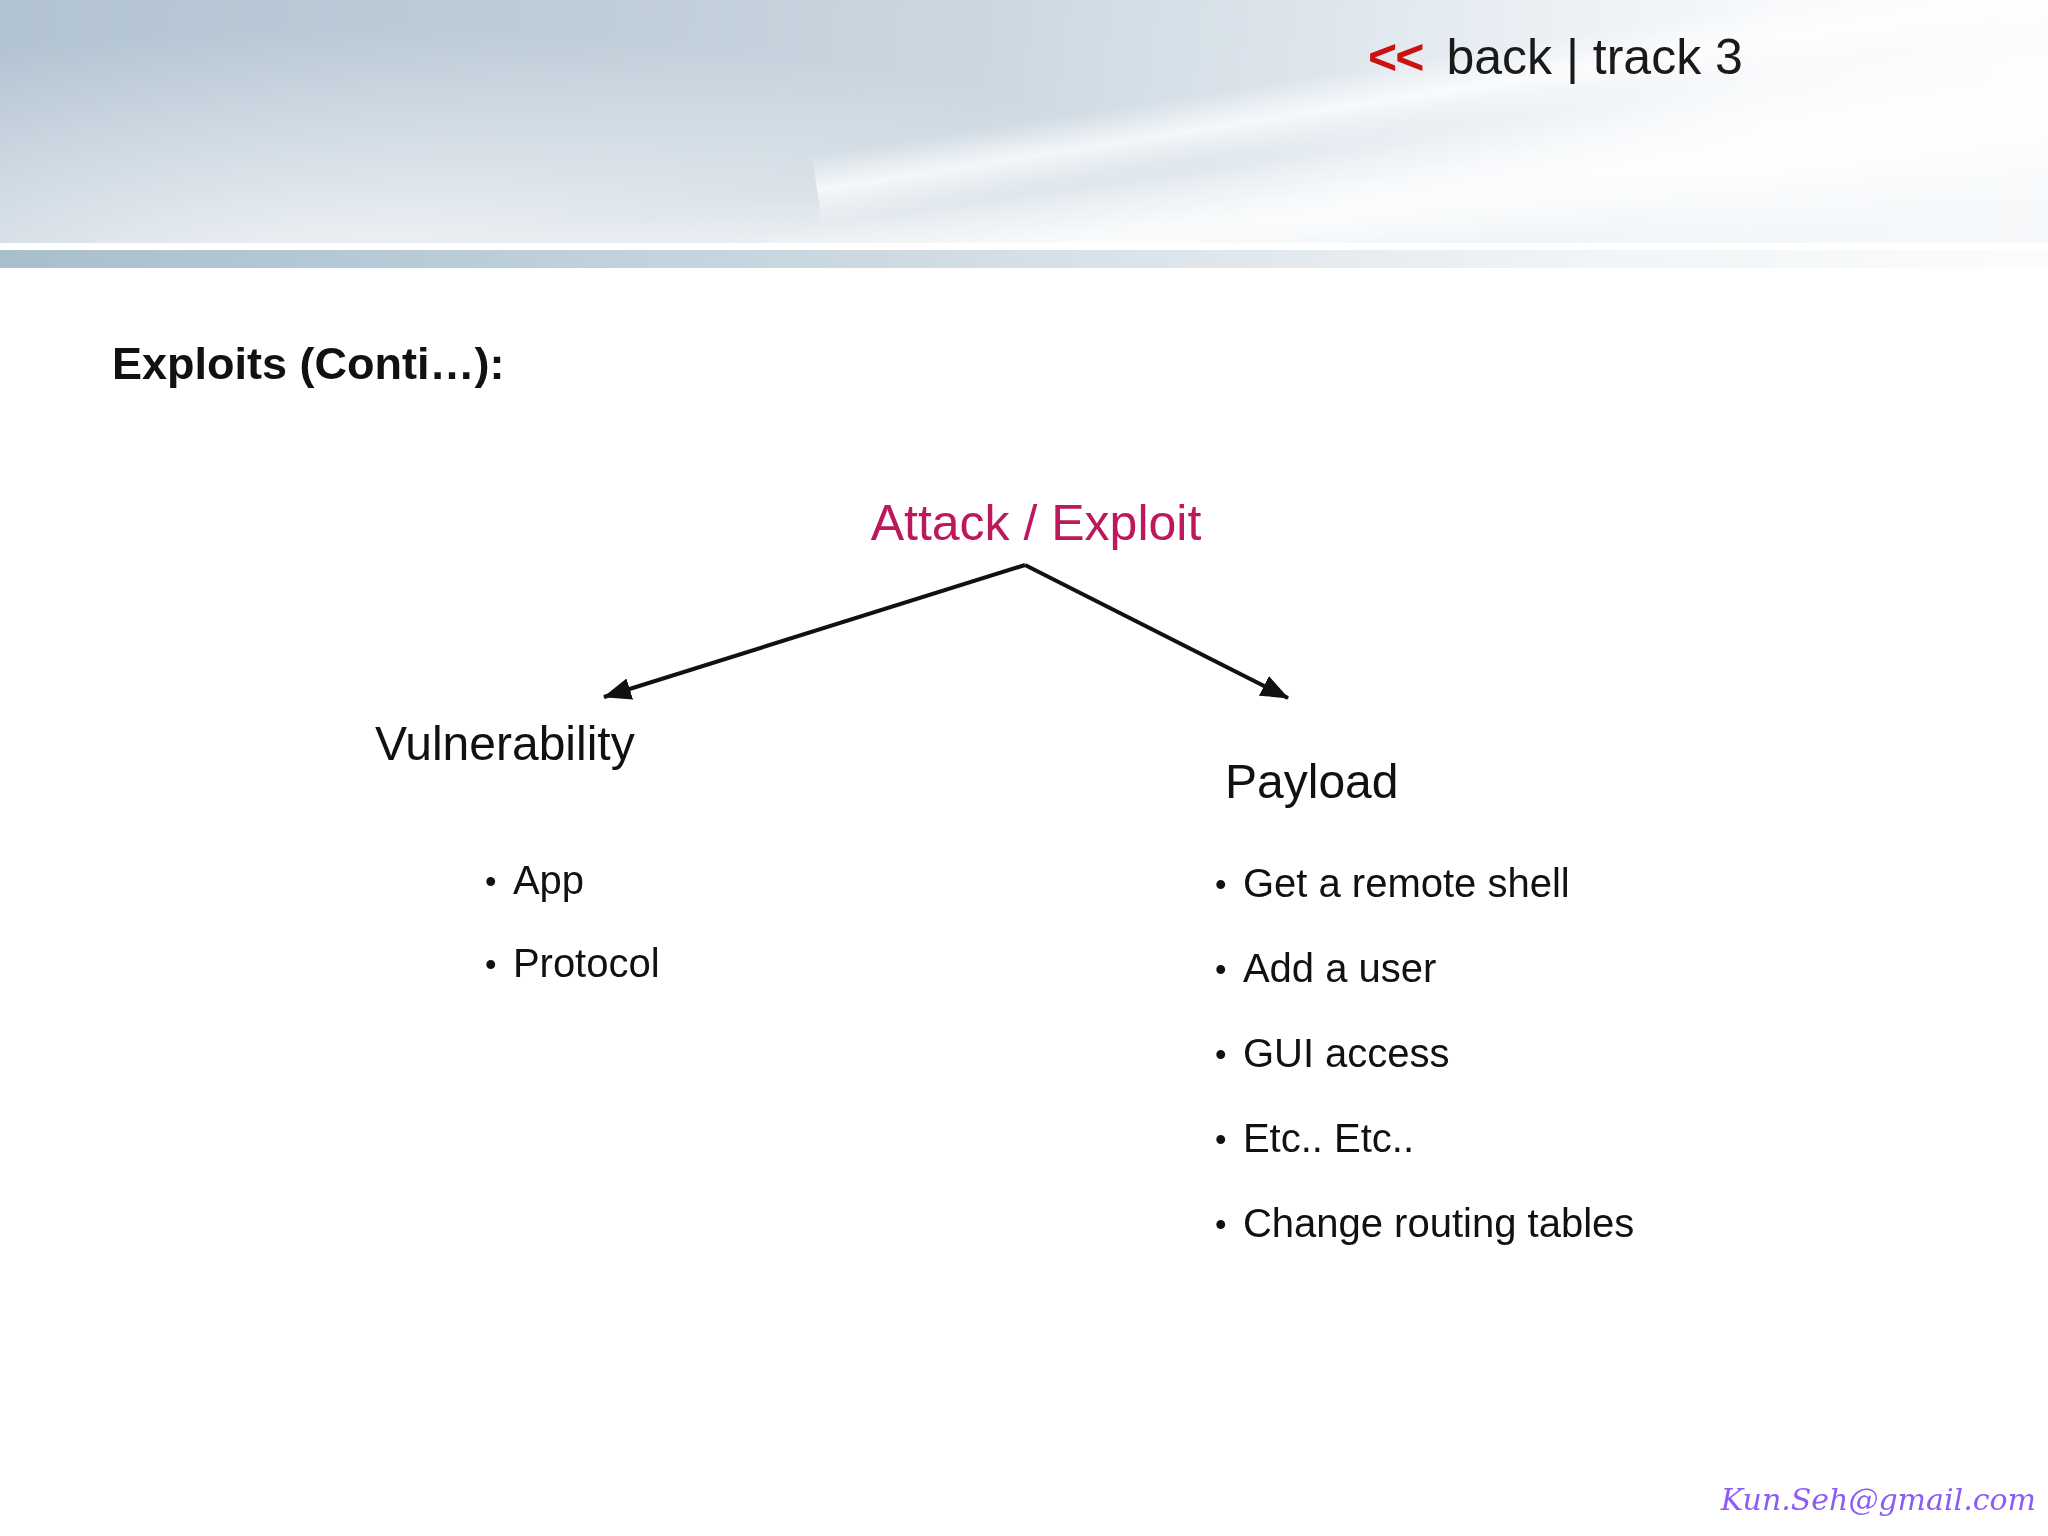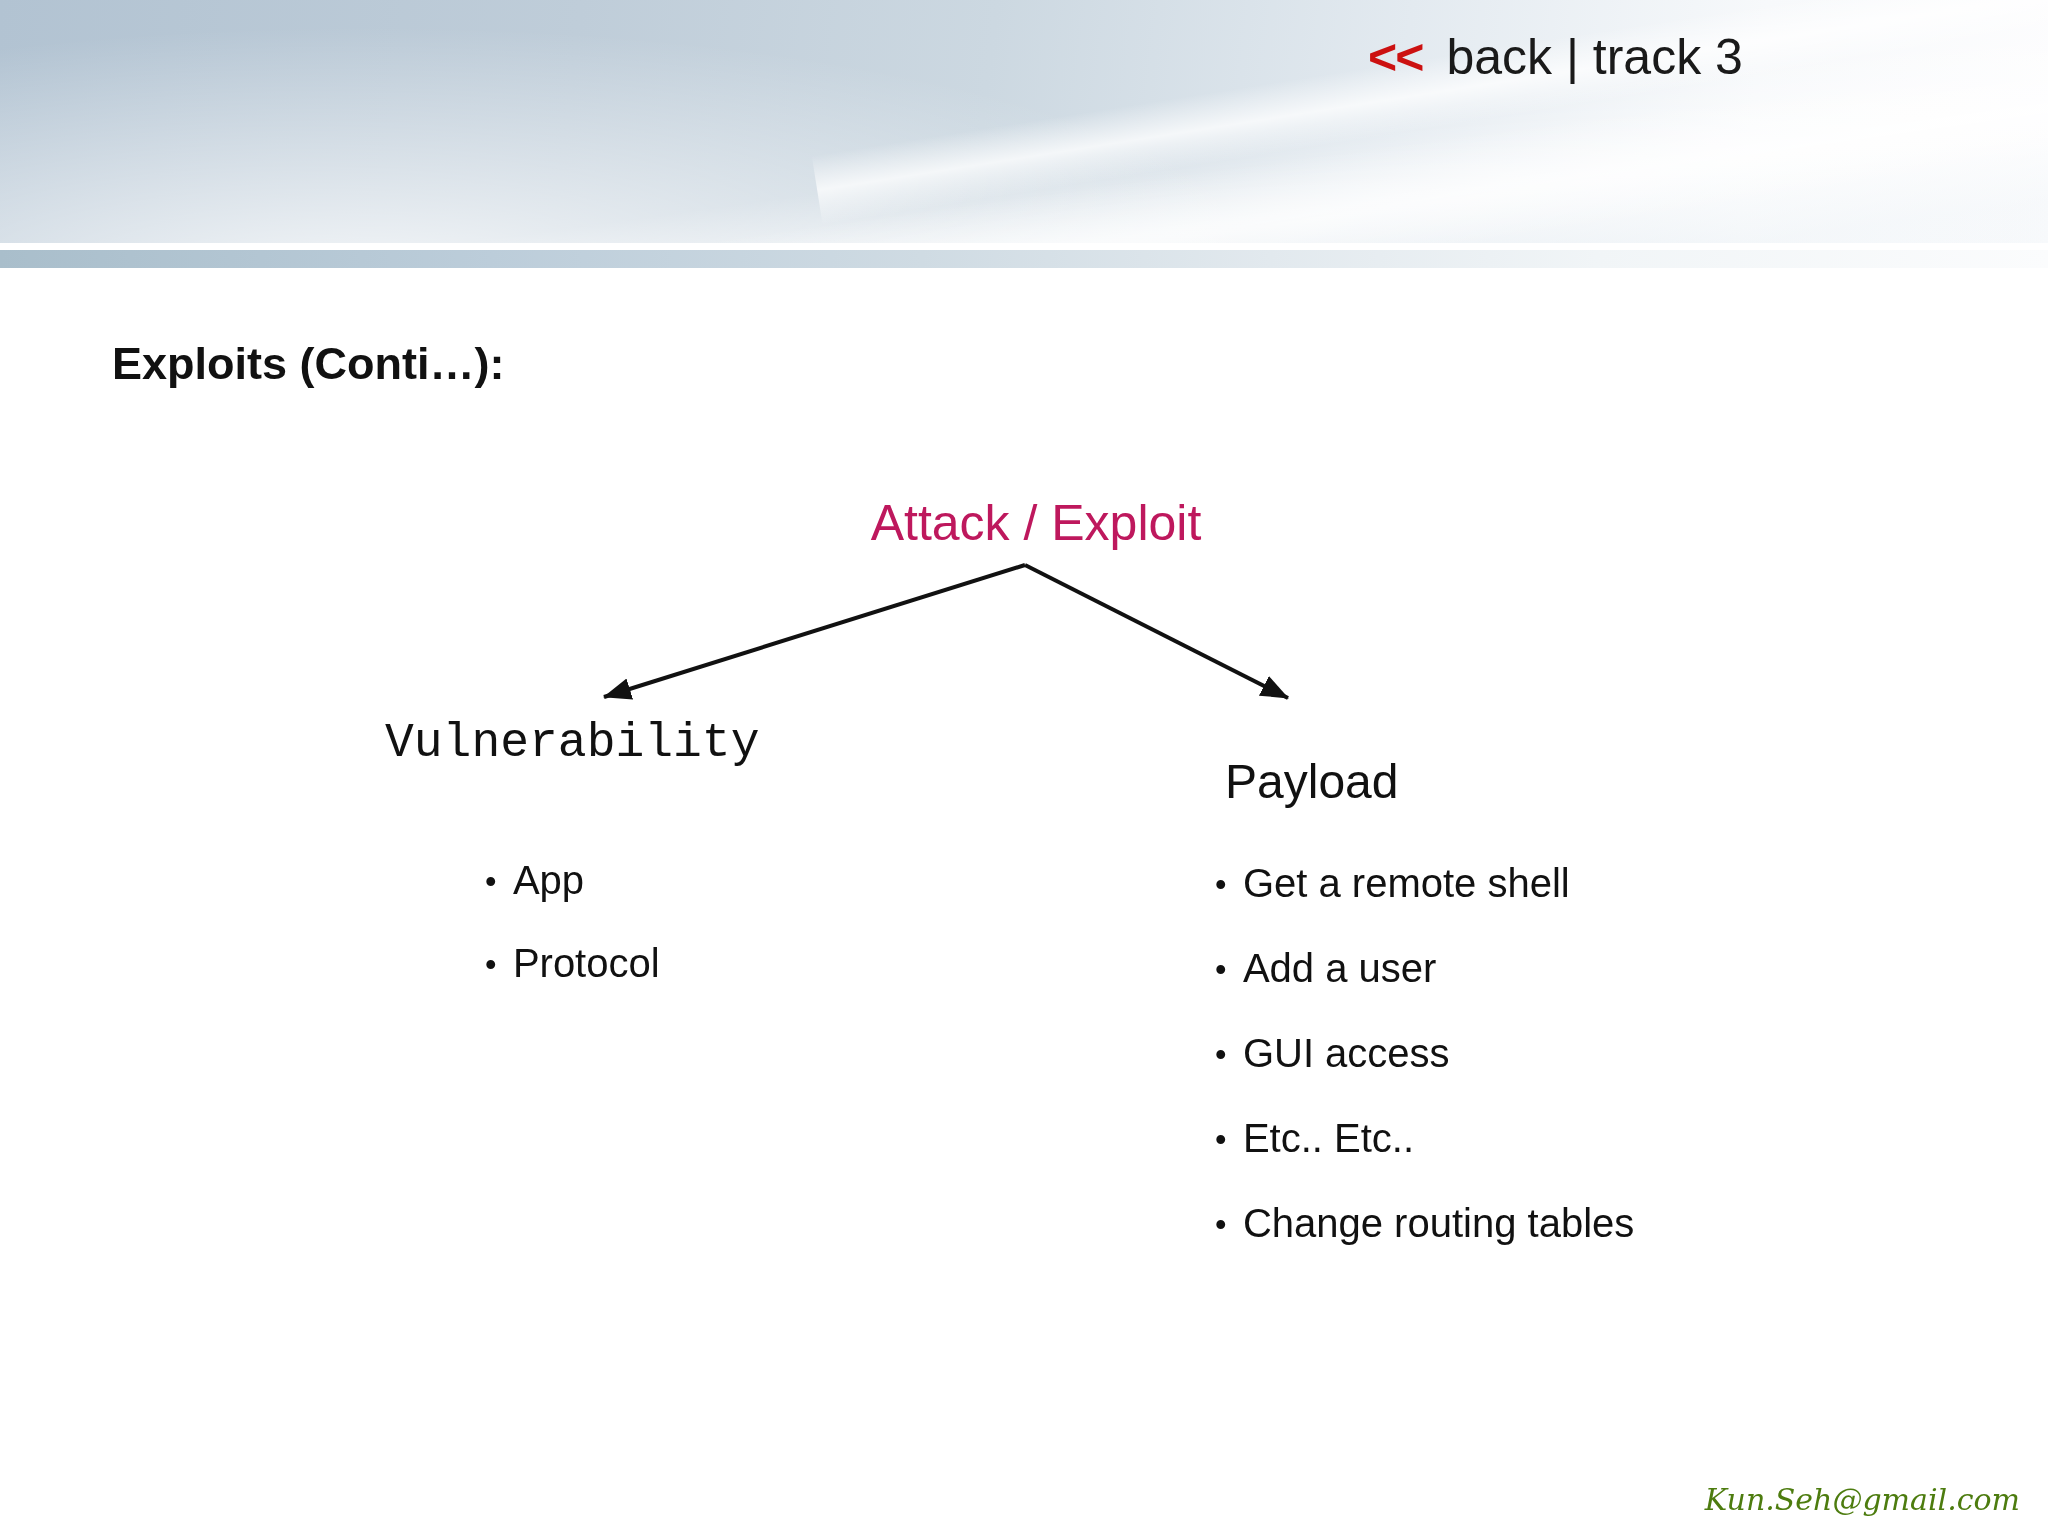--- a/index.html
+++ b/index.html
@@ -88,21 +88,21 @@
     top: 0; left: 0;
     width: 2048px; height: 1536px;
     pointer-events: none;
   }
   .branch-label {
     position: absolute;
     font-size: 48px;
     color: #111111;
     white-space: nowrap;
   }
-  .branch-label.vuln { left: 385px; top: 716px; font-family: Liberation Mono, monospace; }
+  .branch-label.vuln { left: 375px; top: 716px; }
   .branch-label.payload { left: 1225px; top: 716px; margin-top: 38px; }
 
   .bullet-list {
     position: absolute;
     color: #111111;
     font-size: 40px;
   }
   .bullet-list.vuln { left: 485px; top: 840px; }
   .bullet-list.vuln .bullet-item { line-height: 80px; }
   .bullet-list.payload { left: 1215px; top: 842px; }
@@ -112,25 +112,25 @@
     content: "\2022";
     font-size: 0.82em;
     margin-right: 0.5em;
     position: relative;
     top: -0.04em;
   }
 
   
   .signature {
     position: absolute;
-    right: 28px; top: 1482px;
+    right: 12px; top: 1482px;
     font-family: "DejaVu Serif", serif;
     font-style: italic;
     font-size: 30px;
-    color: #4d7c0f;
+    color: #8b5cf6;
     white-space: nowrap;
   }
 </style>
 </head>
 <body>
 
 <div class="slide">
 
   <div class="band">
     <div class="streak-1"></div>

